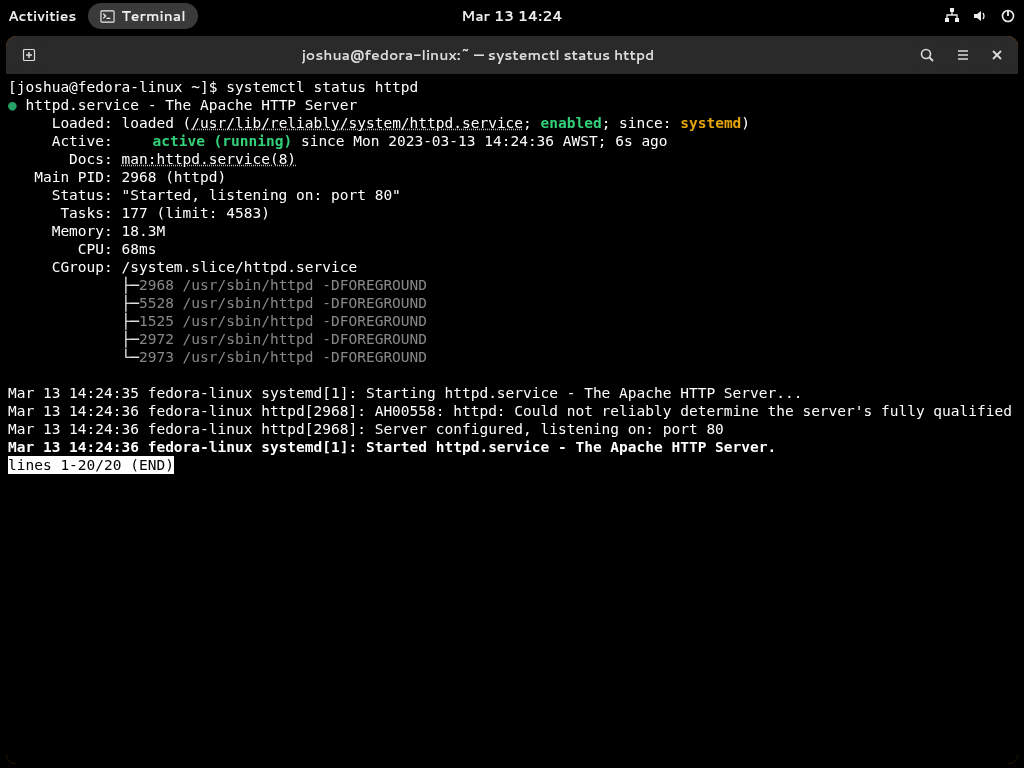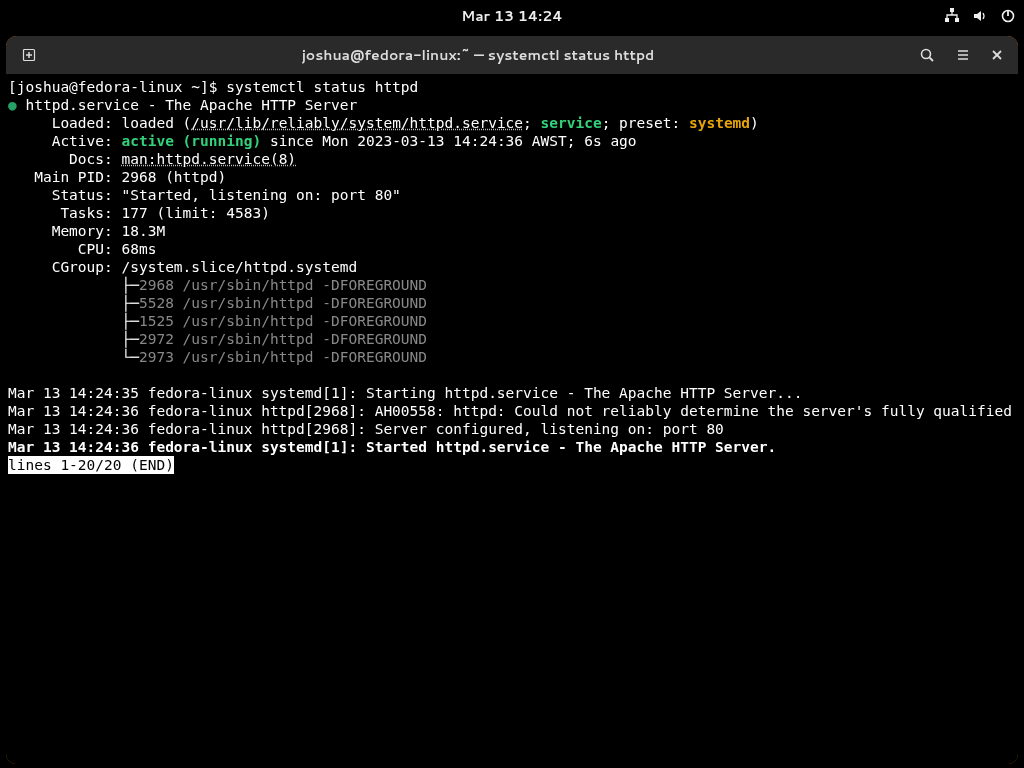--- a/index.html
+++ b/index.html
@@ -16,32 +16,43 @@
   .window { position: absolute; left: 6px; top: 36px; width: 1012px; height: calc(768px - 40px); background: #a16207; border-radius: 10px; overflow: hidden; display: flex; flex-direction: column; }
   .titlebar { height: 38px; background: #2a2a2a; display: flex; align-items: center; padding: 0 8px; gap: 8px; border-top-left-radius: 10px; border-top-right-radius: 10px; }
   .titlebar .title { flex: 1; text-align: center; font-weight: 600; font-size: 14px; color: #ddd; }
   .tb-btn { width: 30px; height: 30px; border-radius: 6px; display: flex; align-items: center; justify-content: center; background: #2a2a2a; }
   .tb-btn svg { fill: #ddd; stroke: #ddd; }
   .tb-right { display: flex; align-items: center; gap: 6px; }
   
   .term { flex: 1; background: #000; padding: 4px 2px 2px 2px; font-family: "DejaVu Sans Mono", monospace; font-size: 14.5px; line-height: 18px; color: #ffffff; white-space: pre; overflow: hidden; }
   .prompt { color: #ffffff; text-align: right; }
   .brightgreen { color: #33d17a; font-weight: bold; }
-  .brightgreen2 { color: #33d17a; font-weight: bold; }
+  .brightgreen2 { color: #33d17a; font-weight: bold; margin-left: 31px; }
   .yellow { color: #e5a50a; font-weight: bold; }
   .underline-dotted { text-decoration-line: underline; text-decoration-style: dotted; text-decoration-color: #bbb; }
   .grey { color: #888; }
   .bold { font-weight: bold; }
   .pagerline { background: #fff; color: #000; display: inline-block; }
   .dot { color: #26a269; }
 </style>
 </head>
 <body>
 
 <div class="top-panel">
+  <div class="left">
+    <div class="tp-item">Activities</div>
+    <div class="pill">
+      <svg width="15" height="15" viewBox="0 0 16 16">
+          <rect x="1" y="2" width="14" height="12" rx="1" fill="none" stroke="#eee" stroke-width="1.2"></rect>
+          <path d="M3.5 5 L6 7.5 L3.5 10" fill="none" stroke="#eee" stroke-width="1.4"></path>
+          <line x1="7" y1="10" x2="11" y2="10" stroke="#eee" stroke-width="1.4"></line>
+        </svg>
+      <span>Terminal</span>
+    </div>
+  </div>
   <div class="center tp-item">Mar 13  14:24</div>
   <div class="right">
     <svg width="16" height="16" viewBox="0 0 16 16">
         <rect x="6" y="0" width="4" height="4" fill="#eee"></rect>
         <rect x="1" y="10" width="4" height="4" fill="#eee"></rect>
         <rect x="11" y="10" width="4" height="4" fill="#eee"></rect>
         <path d="M8 4 V7 M3 10 V7 H13 V10" stroke="#eee" stroke-width="1.3" fill="none"></path>
       </svg>
     <svg width="16" height="16" viewBox="0 0 16 16">
         <path d="M2 6 H5 L9 3 V13 L5 10 H2 Z" fill="#eee"></path>
@@ -82,29 +93,29 @@
         <svg width="12" height="12" viewBox="0 0 12 12">
             <line x1="2" y1="2" x2="10" y2="10" stroke="#ddd" stroke-width="1.8"></line>
             <line x1="10" y1="2" x2="2" y2="10" stroke="#ddd" stroke-width="1.8"></line>
           </svg>
       </div>
     </div>
   </div>
 
   <div class="term"><span class="prompt">[joshua@fedora-linux ~]$ </span><span>systemctl status httpd</span>
 <span class="dot">●</span> <span>httpd.service - The Apache HTTP Server</span>
-<span>     Loaded: </span><span>loaded (</span><span class="underline-dotted">/usr/lib/reliably/system/httpd.service</span><span>; </span><span class="brightgreen">service</span><span>; preset: </span><span class="yellow">systemd</span><span>)</span>
+<span>     Loaded: </span><span>loaded (</span><span class="underline-dotted">/usr/lib/reliably/system/httpd.service</span><span>; </span><span class="brightgreen">enabled</span><span>; since: </span><span class="yellow">systemd</span><span>)</span>
 <span>     Active: </span><span class="brightgreen2">active (running)</span><span> since Mon 2023-03-13 14:24:36 AWST; 6s ago</span>
 <span>       Docs: </span><span class="underline-dotted">man:httpd.service(8)</span>
 <span>   Main PID: 2968 (httpd)</span>
 <span>     Status: "Started, listening on: port 80"</span>
 <span>      Tasks: 177 (limit: 4583)</span>
 <span>     Memory: 18.3M</span>
 <span>        CPU: 68ms</span>
-<span>     CGroup: /system.slice/httpd.systemd</span>
+<span>     CGroup: /system.slice/httpd.service</span>
 <span>             ├─</span><span class="grey">2968</span><span class="grey"> /usr/sbin/httpd -DFOREGROUND</span>
 <span>             ├─</span><span class="grey">5528</span><span class="grey"> /usr/sbin/httpd -DFOREGROUND</span>
 <span>             ├─</span><span class="grey">1525</span><span class="grey"> /usr/sbin/httpd -DFOREGROUND</span>
 <span>             ├─</span><span class="grey">2972</span><span class="grey"> /usr/sbin/httpd -DFOREGROUND</span>
 <span>             └─</span><span class="grey">2973</span><span class="grey"> /usr/sbin/httpd -DFOREGROUND</span>
 
 <span>Mar 13 14:24:35 fedora-linux systemd[1]: Starting httpd.service - The Apache HTTP Server...</span>
 <span>Mar 13 14:24:36 fedora-linux httpd[2968]: AH00558: httpd: Could not reliably determine the server's fully qualified domain na</span>
 <span>Mar 13 14:24:36 fedora-linux httpd[2968]: Server configured, listening on: port 80</span>
 <span class="bold">Mar 13 14:24:36 fedora-linux systemd[1]: Started httpd.service - The Apache HTTP Server.</span>

